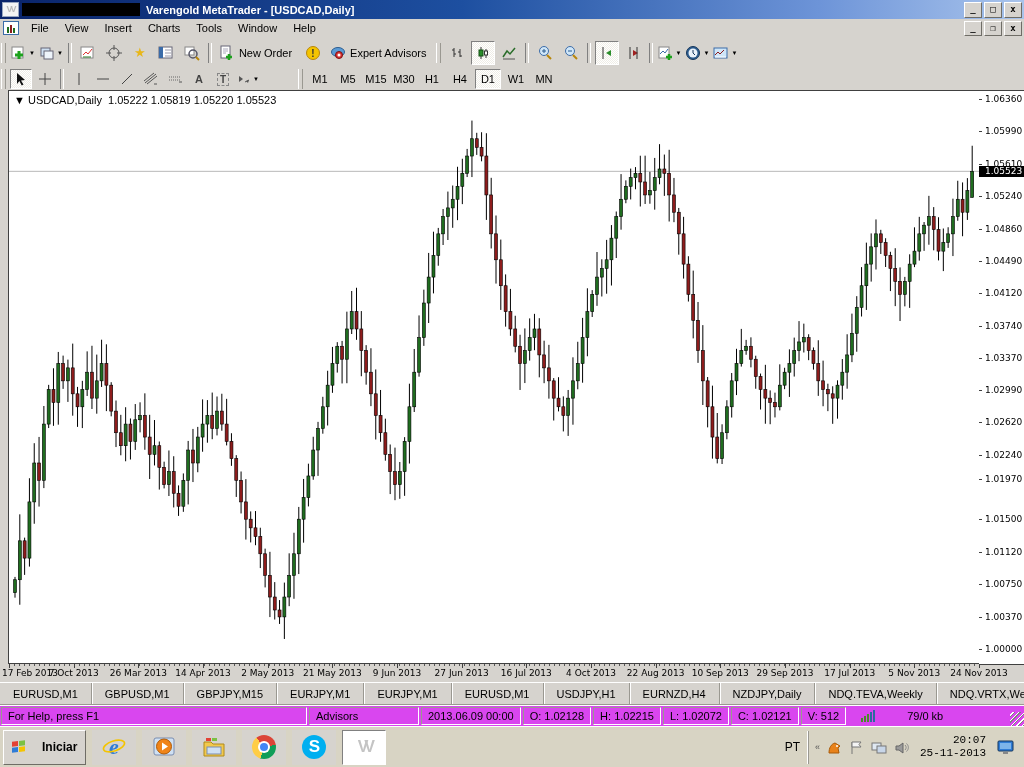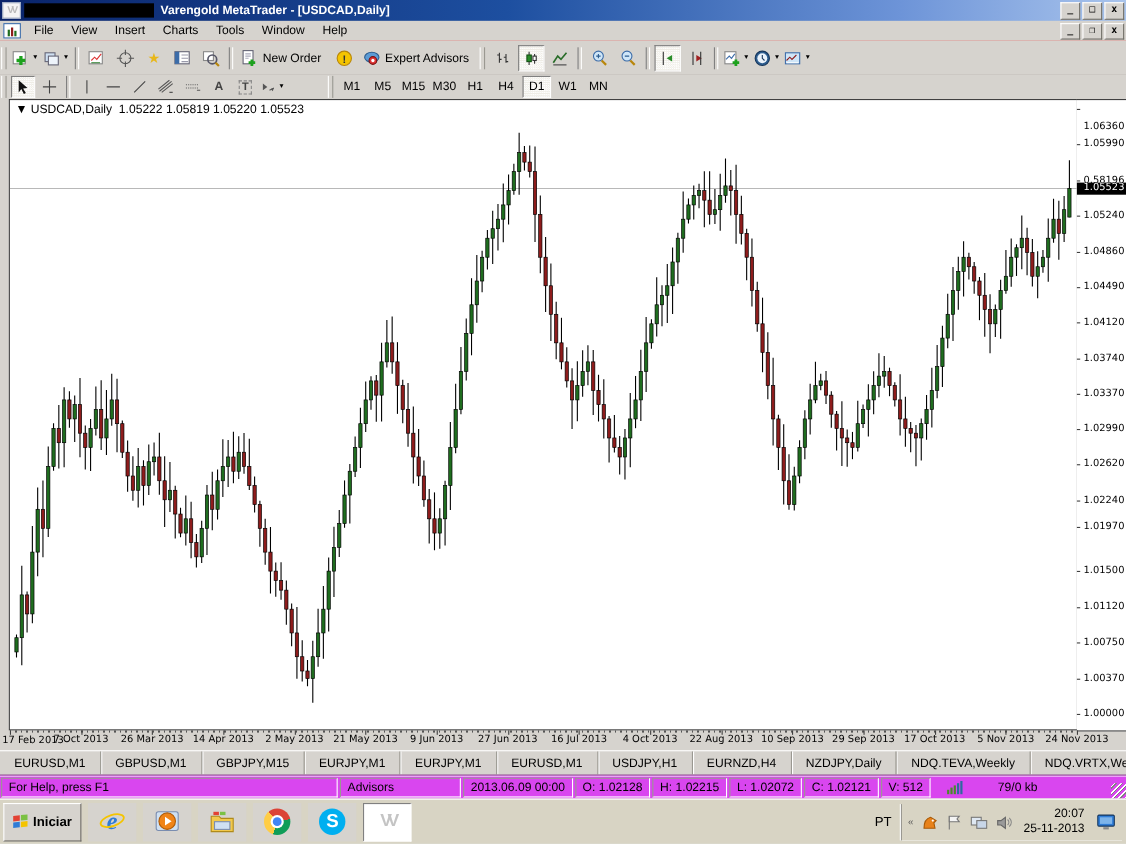--- a/index.html
+++ b/index.html
@@ -76,31 +76,31 @@
   #seg-help{width:292px;}
   #seg-profile{width:96px;}
   #signalbars{display:flex;align-items:flex-end;gap:1px;height:12px;margin:0 8px 0 14px;}
   #signalbars i{width:2px;display:block;}
   #resize-grip{margin-left:auto;width:14px;height:14px;align-self:flex-end;
      background:repeating-linear-gradient(135deg,transparent 0 2px,#fff 2px 3px,#808080 3px 4px);}
 
   
   #taskbar{left:0;top:726px;width:1024px;height:41px;background:#d8d4c4;border-top:1px solid #fff;
      display:flex;align-items:center;padding:0 3px;box-sizing:border-box;}
-  #start-btn{height:33px;padding:0 8px;display:flex;align-items:center;gap:4px;font-weight:bold;font-size:12px;}
+  #start-btn{height:33px;padding:0 8px;display:flex;align-items:center;gap:16px;font-weight:bold;font-size:12px;}
   .task-btn{width:42px;height:33px;margin-left:6px;}
   .task-btn.activewin{background:#fff;border-color:#808080 #fff #fff #808080;}
   #winflag{width:14px;height:13px;display:grid;grid-template-columns:6px 6px;grid-template-rows:5px 5px;
      gap:1px;transform:skewY(-6deg);}
   #winflag i{display:block;}
   #tray{margin-left:auto;display:flex;align-items:center;height:33px;}
   #lang{padding:0 8px;font-size:12px;}
   #traybox{display:flex;align-items:center;gap:7px;border-left:1px solid #9a9891;box-shadow:-1px 0 0 #fff;
      padding:0 6px;height:33px;}
-  #clock{text-align:right;font-size:11px;line-height:13px;padding:0 4px;}
+  #clock{text-align:right;font-size:11px;line-height:13px;padding:0 4px;font-family:Liberation Mono, monospace;}
   .trayicon{display:flex;align-items:center;justify-content:center;}
 </style>
 </head>
 <body>
 
 <div id="titlebar" class="abs">
   <div id="title-icon">VV</div>
   <div id="redaction"></div>
   <span>Varengold MetaTrader - [USDCAD,Daily]</span>
   <div class="caption-btns">
@@ -806,25 +806,25 @@
         <rect x="952.0699999999999" width="3" y="108.26061980347588" height="12.970521541950617" fill="#8e1c1c" stroke="#000" stroke-width="0.6"></rect>
         <line x1="958.3799999999999" x2="958.3799999999999" y1="87.12202441485299" y2="128.93137702798774" stroke="#000000"></line>
         <rect x="956.8799999999999" width="3" y="99.61360544217675" height="21.617535903249745" fill="#1f6d1f" stroke="#000" stroke-width="0.6"></rect>
         <line x1="963.1899999999999" x2="963.1899999999999" y1="54.73560090702907" y2="106.53121693121605" stroke="#000000"></line>
         <rect x="961.6899999999999" width="3" y="80.33076341647795" height="26.027513227512884" fill="#1f6d1f" stroke="#000" stroke-width="0.6"></rect>
       </svg>
     <div id="legend" class="abs"><span>▼ USDCAD,Daily</span>  <span>1.05222 1.05819 1.05220 1.05523</span></div>
   </div>
   <div id="yaxis" class="abs">
       <div class="ytickmark" style="top: 7.95525px;"></div>
-      <div class="ytick" style="top: 2.95525px; margin-top: 16px;">1.06360</div>
+      <div class="ytick" style="top: 2.95525px;">1.06360</div>
       <div class="ytickmark" style="top: 39.9492px;"></div>
       <div class="ytick" style="top: 34.9492px;">1.05990</div>
       <div class="ytickmark" style="top: 72.8079px;"></div>
-      <div class="ytick" style="top: 67.8079px;">0.58196</div>
+      <div class="ytick" style="top: 67.8079px;">1.05610</div>
       <div class="ytickmark" style="top: 104.802px;"></div>
       <div class="ytick" style="top: 99.8018px;">1.05240</div>
       <div class="ytickmark" style="top: 137.66px;"></div>
       <div class="ytick" style="top: 132.66px;">1.04860</div>
       <div class="ytickmark" style="top: 169.654px;"></div>
       <div class="ytick" style="top: 164.654px;">1.04490</div>
       <div class="ytickmark" style="top: 201.648px;"></div>
       <div class="ytick" style="top: 196.648px;">1.04120</div>
       <div class="ytickmark" style="top: 234.507px;"></div>
       <div class="ytick" style="top: 229.507px;">1.03740</div>
@@ -872,21 +872,21 @@
       <div class="xlab" style="left: 526.333px; transform: translateX(-50%);">16 Jul 2013</div>
       <div class="xtickmark" style="left: 591px;"></div>
       <div class="xlab" style="left: 591px; transform: translateX(-50%);">4 Oct 2013</div>
       <div class="xtickmark" style="left: 655.667px;"></div>
       <div class="xlab" style="left: 655.667px; transform: translateX(-50%);">22 Aug 2013</div>
       <div class="xtickmark" style="left: 720.333px;"></div>
       <div class="xlab" style="left: 720.333px; transform: translateX(-50%);">10 Sep 2013</div>
       <div class="xtickmark" style="left: 785px;"></div>
       <div class="xlab" style="left: 785px; transform: translateX(-50%);">29 Sep 2013</div>
       <div class="xtickmark" style="left: 849.667px;"></div>
-      <div class="xlab" style="left: 849.667px; transform: translateX(-50%);">17 Oct 2013</div>
+      <div class="xlab" style="left: 849.667px; transform: translateX(-50%);">17 Jul 2013</div>
       <div class="xtickmark" style="left: 914.333px;"></div>
       <div class="xlab" style="left: 914.333px; transform: translateX(-50%);">5 Nov 2013</div>
       <div class="xtickmark" style="left: 979px;"></div>
       <div class="xlab" style="left: 979px; transform: translateX(-50%);">24 Nov 2013</div>
     </div>
 </div>
 
 <div id="tabbar" class="abs">
   <div class="tab">EURUSD,M1</div>
   <div class="tab">GBPUSD,M1</div>

